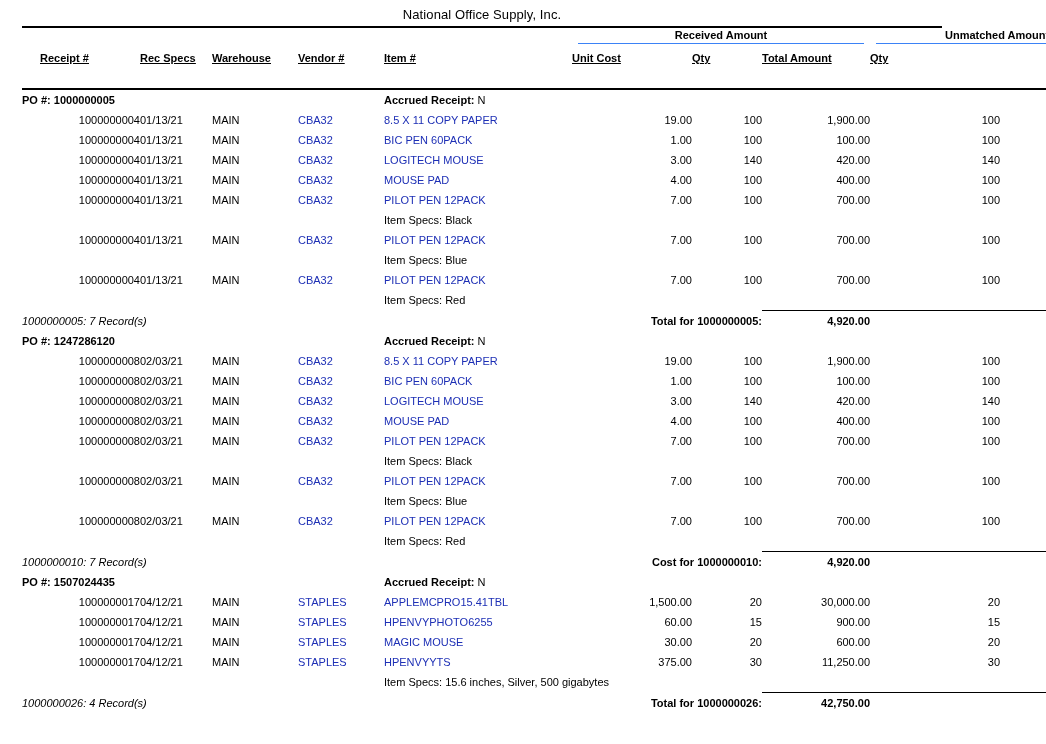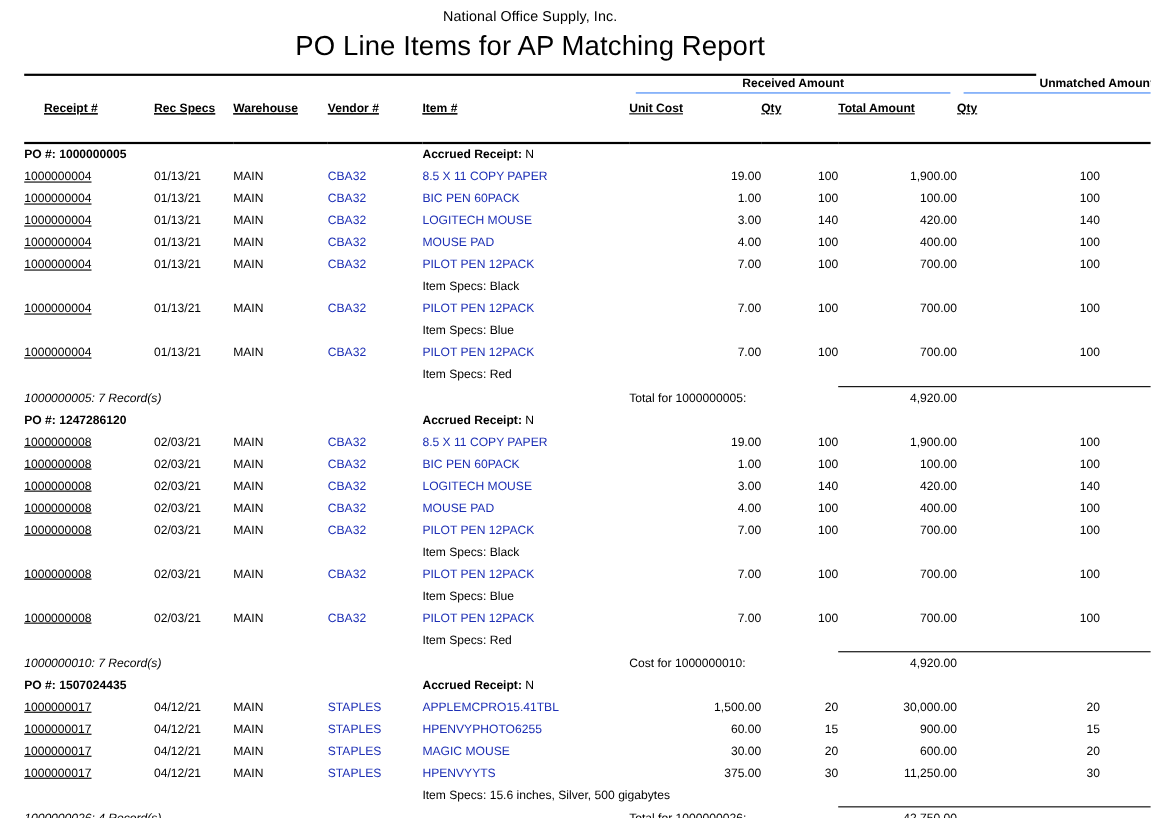--- a/index.html
+++ b/index.html
@@ -90,44 +90,43 @@
   .hdr-left { text-align: left; text-decoration: underline; }
   .hdr-right { text-align: left; padding-right: 2px; }
   .rule-under-hdr {
     border-bottom: 2px solid #000;
     height: 0;
     line-height: 0;
     font-size: 0;
   }
   td.num { text-align: right; padding-right: 2px; white-space: nowrap; }
   td.left { text-align: left; }
-  td.ctr { text-align: left; text-decoration: underline; }
+  td.ctr { text-align: right; }
   a.blue-link { color: #1d2fb5; text-decoration: none; }
   .po-row td { font-weight: bold; margin-left: 32px; }
   .specs-label { font-weight: normal; }
   .specs-row td { }
   .recs-row td { font-style: italic; }
-  .total-label { text-align: left; font-weight: normal; padding-right: 8px; white-space: nowrap; }
+  .total-label { text-align: right; font-weight: bold; padding-right: 8px; white-space: nowrap; }
   .total-num {
     text-align: right;
-    font-weight: normal;
+    font-weight: bold;
     padding-right: 2px;
     border-top: 1px solid #000;
   }
   .totalline-spacer {
     border-top: 1px solid #000;
   }
 </style>
 </head>
 <body>
 
 <div class="page">
 
   <div class="company">National Office Supply, Inc.</div>
-  <div class="report-title">PO Line Items for AP Matching Report</div>
 
   <div class="rule-top"></div>
 
   <table class="report">
     <colgroup>
       <col class="c-receipt">
         <col class="c-recdate">
         <col class="c-warehouse">
         <col class="c-vendor">
         <col class="c-item">

